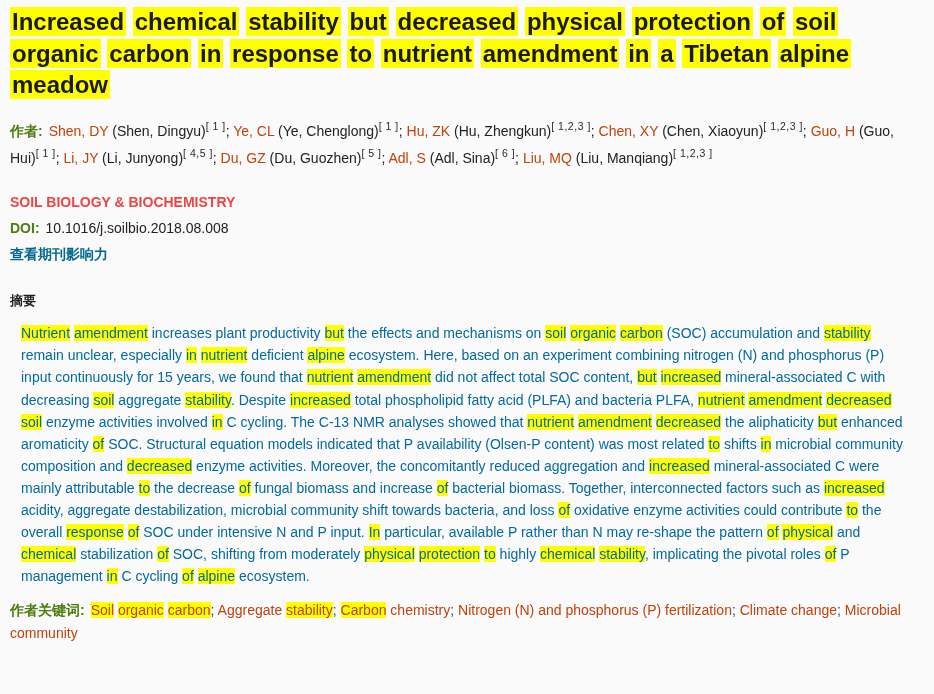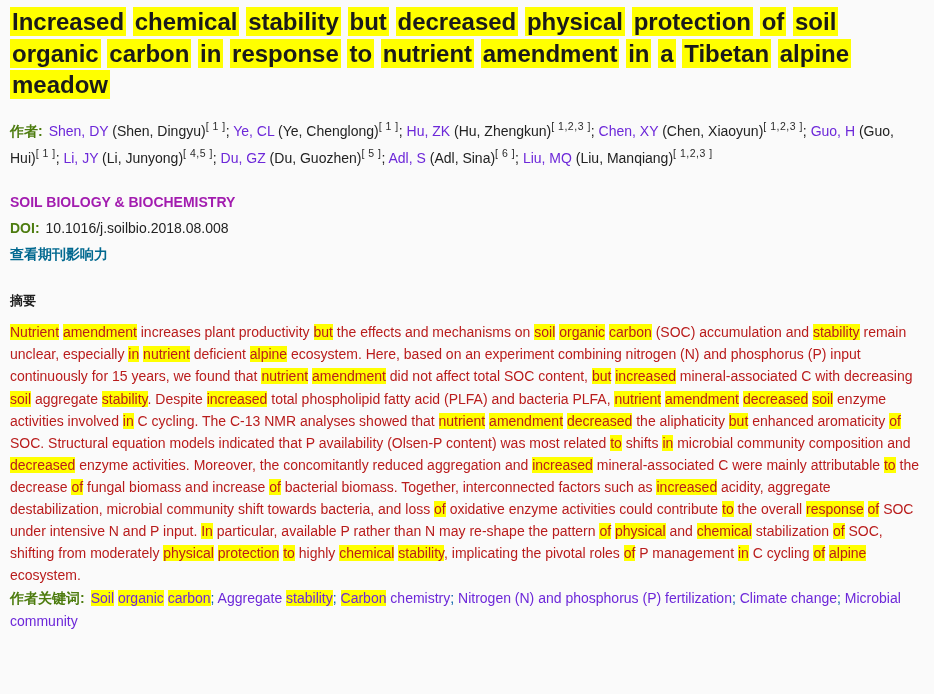--- a/index.html
+++ b/index.html
@@ -20,30 +20,30 @@
     font-weight:700;
     color:#1a1a1a;
     line-height:1.32;
     margin:2px 0 16px 0;
     letter-spacing:0;
   }
   h1.title .hl{padding:1px 2px;}
   p.authors{margin:0 0 20px 0;line-height:1.85;color:#222;}
   .lbl{font-weight:700;color:#4d7c0f;margin-right:6px;}
   sup.aff{font-size:10.5px;color:#2b2b2b;letter-spacing:0.5px;}
-  a.lnk{color:#6d28d9;text-decoration:none;cursor:pointer;}
+  a.lnk{color:#c2410c;text-decoration:none;cursor:pointer;}
   .sep-blue{color:#005fa8;}
   .journal{margin:0 0 10px 0;}
   .journal p{margin:0 0 5px 0;line-height:1.5;}
-  .jname{font-weight:700;color:#a21caf;}
+  .jname{font-weight:700;color:#ef4444;}
   .pair2{margin-left:14px;}
   p.impact{margin:2px 0 0 0;}
   a.impact-lnk{color:#00688f;font-weight:700;text-decoration:none;cursor:pointer;}
   h2.sec{font-size:13px;font-weight:700;color:#1f1f1f;margin:26px 0 10px 0;}
-  p.abstract{margin:0;line-height:1.58;color:#b91c1c;}
+  p.abstract{margin:11px;line-height:1.58;color:#0369a1;}
   p.kwline{margin:0 0 8px 0;line-height:1.7;}
 </style>
 </head>
 <body>
 
 <div class="page">
 
   <h1 class="title"><span class="hl">Increased</span> <span class="hl">chemical</span> <span class="hl">stability</span> <span class="hl">but</span> <span class="hl">decreased</span> <span class="hl">physical</span> <span class="hl">protection</span> <span class="hl">of</span> <span class="hl">soil</span> <span class="hl">organic</span> <span class="hl">carbon</span> <span class="hl">in</span> <span class="hl">response</span> <span class="hl">to</span> <span class="hl">nutrient</span> <span class="hl">amendment</span> <span class="hl">in</span> <span class="hl">a</span> <span class="hl">Tibetan</span> <span class="hl">alpine</span> <span class="hl">meadow</span></h1>
 
   <p class="authors"><span class="lbl">作者:</span><span><a class="lnk">Shen, DY</a> (Shen, Dingyu)<sup class="aff">[ 1 ]</sup>; <a class="lnk">Ye, CL</a> (Ye, Chenglong)<sup class="aff">[ 1 ]</sup>; <a class="lnk">Hu, ZK</a> (Hu, Zhengkun)<sup class="aff">[ 1,2,3 ]</sup>; <a class="lnk">Chen, XY</a> (Chen, Xiaoyun)<sup class="aff">[ 1,2,3 ]</sup>; <a class="lnk">Guo, H</a> (Guo, Hui)<sup class="aff">[ 1 ]</sup>; <a class="lnk">Li, JY</a> (Li, Junyong)<sup class="aff">[ 4,5 ]</sup>; <a class="lnk">Du, GZ</a> (Du, Guozhen)<sup class="aff">[ 5 ]</sup>; <a class="lnk">Adl, S</a> (Adl, Sina)<sup class="aff">[ 6 ]</sup>; <a class="lnk">Liu, MQ</a> (Liu, Manqiang)<sup class="aff">[ 1,2,3 ]</sup></span></p>

